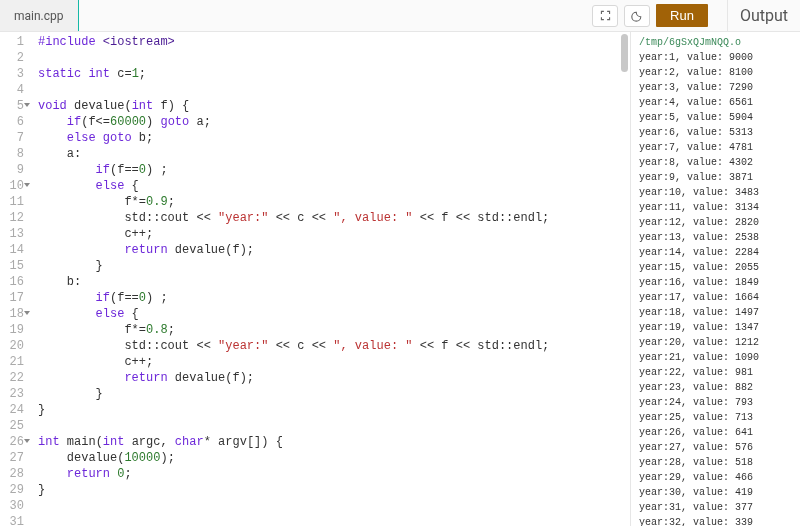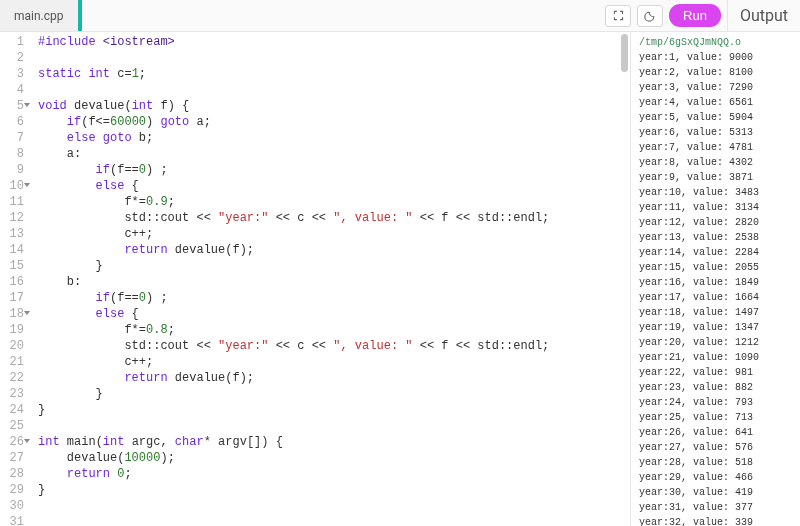--- a/index.html
+++ b/index.html
@@ -1,23 +1,23 @@
 <!DOCTYPE html>
 <html><head>
 <meta charset="utf-8">
 <style>
 * { margin: 0; padding: 0; box-sizing: border-box; }
 body { font-family: -apple-system, BlinkMacSystemFont, "Segoe UI", Roboto, sans-serif; font-size: 13px; background: #fff; overflow: hidden; }
 .ide { display: flex; flex-direction: column; height: 526px; width: 800px; }
 .topbar { display: flex; align-items: center; height: 32px; border-bottom: 1px solid #e6e6e6; background: #fafafa; }
-.tab { padding: 0 14px; height: 100%; display: flex; align-items: center; background: #f0f0f0; color: #555; border-right: 4px solid #14b8a6; font-size: 12px; }
+.tab { padding: 0 14px; height: 100%; display: flex; align-items: center; background: #f0f0f0; color: #555; border-right: 1px solid #14b8a6; font-size: 12px; }
 .spacer { flex: 1; }
 .iconbtn { width: 26px; height: 22px; border: 1px solid #d8d8d8; border-radius: 3px; background: #fff; margin-right: 6px; display: flex; align-items: center; justify-content: center; color: #666; cursor: pointer; }
 .iconbtn svg { width: 13px; height: 13px; }
-.runbtn { background: #d946ef; color: #fff; border: none; border-radius: 11px; padding: 4px 14px; font-size: 13px; font-weight: 500; margin-right: 6px; cursor: pointer; }
+.runbtn { background: #a16207; color: #fff; border: none; border-radius: 1px; padding: 4px 14px; font-size: 13px; font-weight: 500; margin-right: 19px; cursor: pointer; }
 .vsep { width: 1px; height: 100%; background: #e6e6e6; }
 .outtitle { padding: 0 12px; color: #555; font-size: 16px; }
 .main { flex: 1; display: flex; overflow: hidden; }
 .editor { flex: 1; display: flex; overflow: hidden; font-family: Menlo, Consolas, "Courier New", monospace; font-size: 12px; line-height: 16px; position: relative; }
 .gutter { width: 30px; text-align: right; color: #aaa; padding: 2px 6px 2px 0; user-select: none; background: #fff; }
 .gutter .ln { height: 16px; position: relative; }
 .gutter .fold::after { content: ""; position: absolute; right: -6px; top: 5px; width: 0; height: 0; border-left: 3px solid transparent; border-right: 3px solid transparent; border-top: 4px solid #888; }
 .code { flex: 1; padding: 2px 0 2px 8px; white-space: pre; color: #333; overflow: hidden; }
 .code .line { height: 16px; }
 .kw { color: #6d28d9; }

